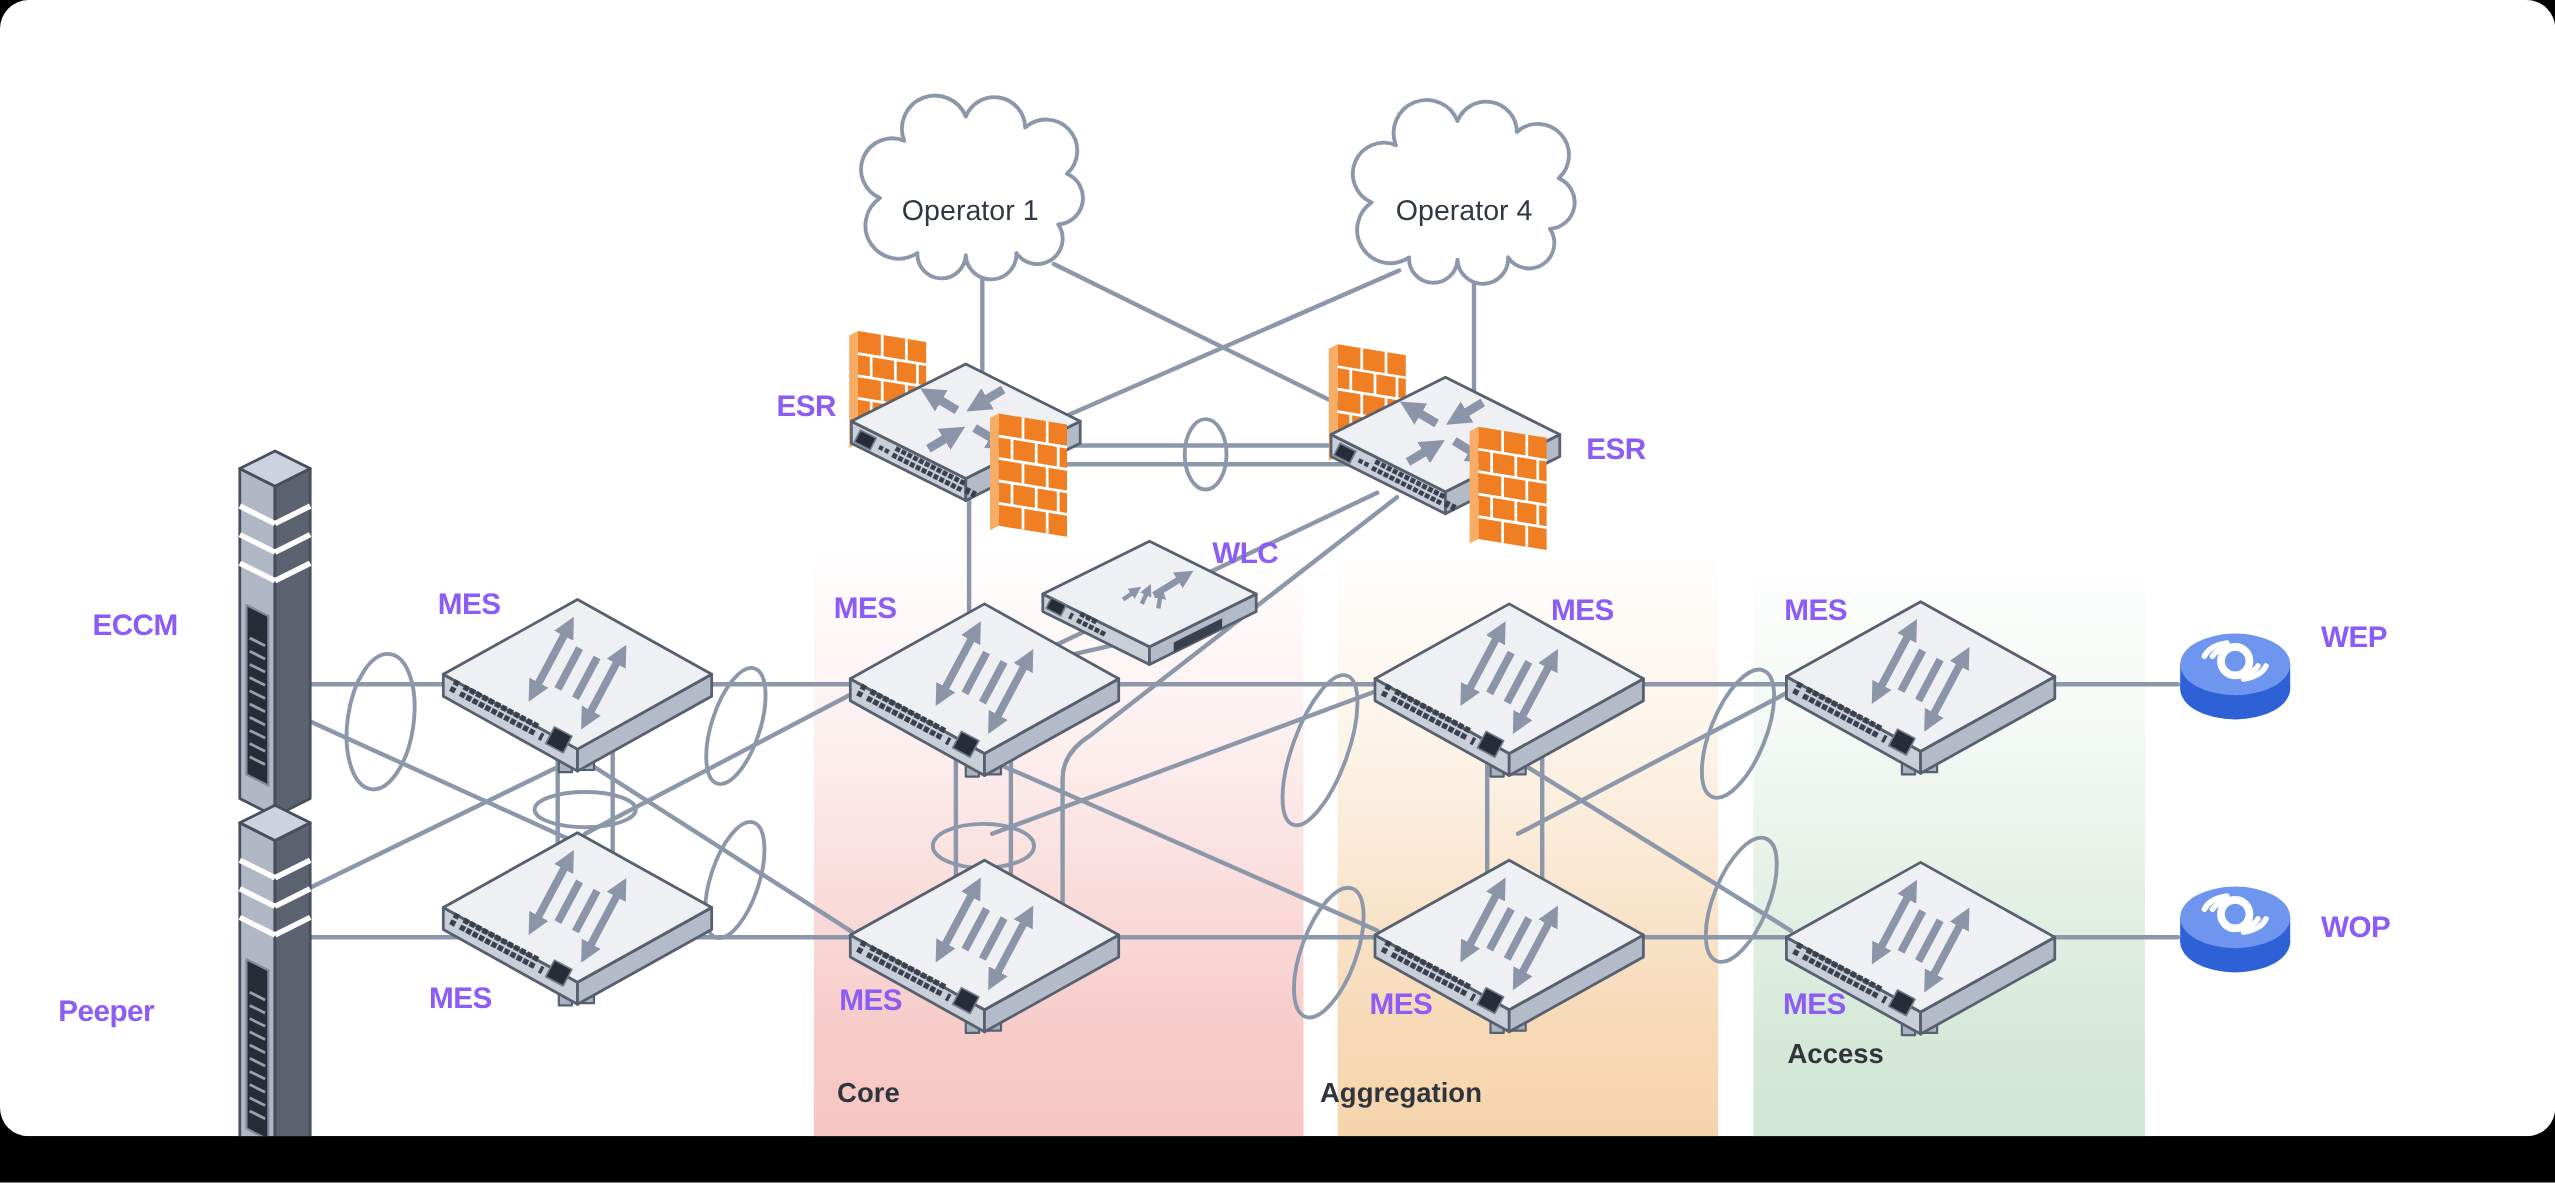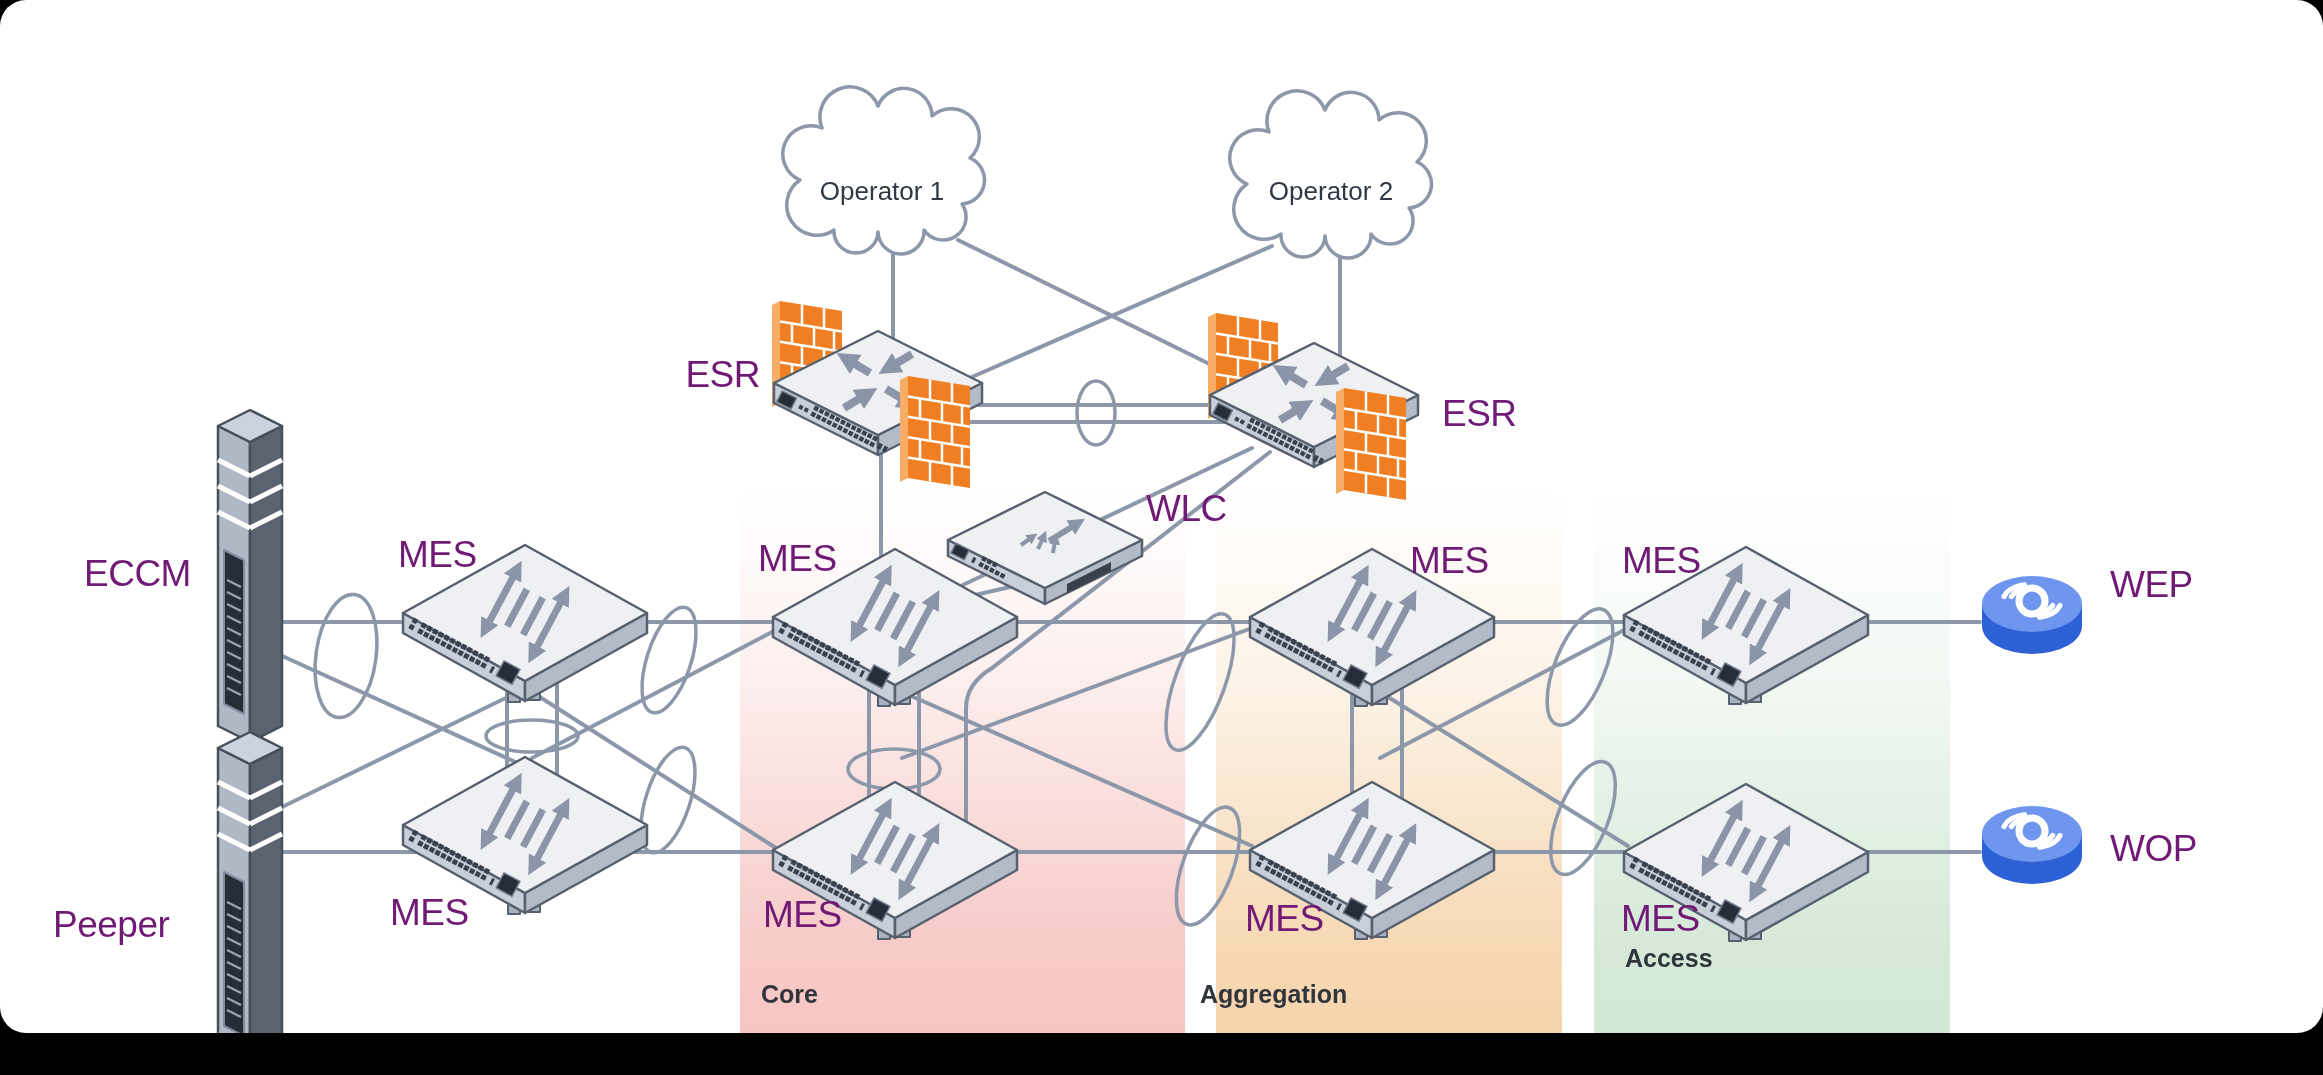--- a/index.html
+++ b/index.html
@@ -1,19 +1,19 @@
 <!DOCTYPE html>
 <html><head>
 <meta charset="utf-8">
 <style>
   html,body{margin:0;padding:0;background:#000;}
   .stage{position:relative;width:2323px;height:1033px;background:#fff;border-radius:26px;overflow:hidden;
          font-family:"Liberation Sans","DejaVu Sans",sans-serif;}
   .topo{position:absolute;left:0;top:0;width:2323px;height:1075px;}
-  .lbl{position:absolute;font-weight:400;font-size:37px;color:#701a75;letter-spacing:-.5px;white-space:nowrap;}
+  .lbl{position:absolute;font-weight:700;font-size:27px;color:#8b5cf6;letter-spacing:-.5px;white-space:nowrap;}
   .cloud-lbl{position:absolute;font-weight:500;font-size:26px;color:#2f3844;width:190px;text-align:center;white-space:nowrap;}
   .zone-lbl{position:absolute;font-weight:600;font-size:25px;color:#30353c;white-space:nowrap;text-align:center;}
   .r{text-align:right;width:140px;}
 </style>
 </head>
 <body>
 
 <div class="stage">
 <svg class="topo" viewBox="0 0 2323 1075">
   <defs>
@@ -288,25 +288,25 @@
     <use href="#d-switch" x="1621" y="781"></use>
     <use href="#d-esr" x="766" y="305"></use>
     <use href="#d-esr" x="1202" y="317"></use>
     <use href="#d-wlc" x="945" y="487"></use>
     <use href="#d-puck" x="1976" y="568"></use>
     <use href="#d-puck" x="1976" y="798"></use>
   </g>
 </svg>
 
   <div class="cloud-lbl" style="left:787px;top:176px">Operator 1</div>
-  <div class="cloud-lbl" style="left:1236px;top:176px">Operator 2</div>
+  <div class="cloud-lbl" style="left:1236px;top:176px">Operator 4</div>
 
   <div class="lbl r" style="left:620px;top:354px">ESR</div>
   <div class="lbl" style="left:1442px;top:393px">ESR</div>
-  <div class="lbl" style="left:1146px;top:488px">WLC</div>
+  <div class="lbl" style="left:1102px;top:488px">WLC</div>
 
   <div class="lbl" style="left:84px;top:553px">ECCM</div>
   <div class="lbl" style="left:53px;top:904px">Peeper</div>
 
   <div class="lbl" style="left:398px;top:534px">MES</div>
   <div class="lbl" style="left:390px;top:892px">MES</div>
   <div class="lbl" style="left:758px;top:538px">MES</div>
   <div class="lbl" style="left:763px;top:894px">MES</div>
   <div class="lbl" style="left:1410px;top:540px">MES</div>
   <div class="lbl" style="left:1245px;top:898px">MES</div>

